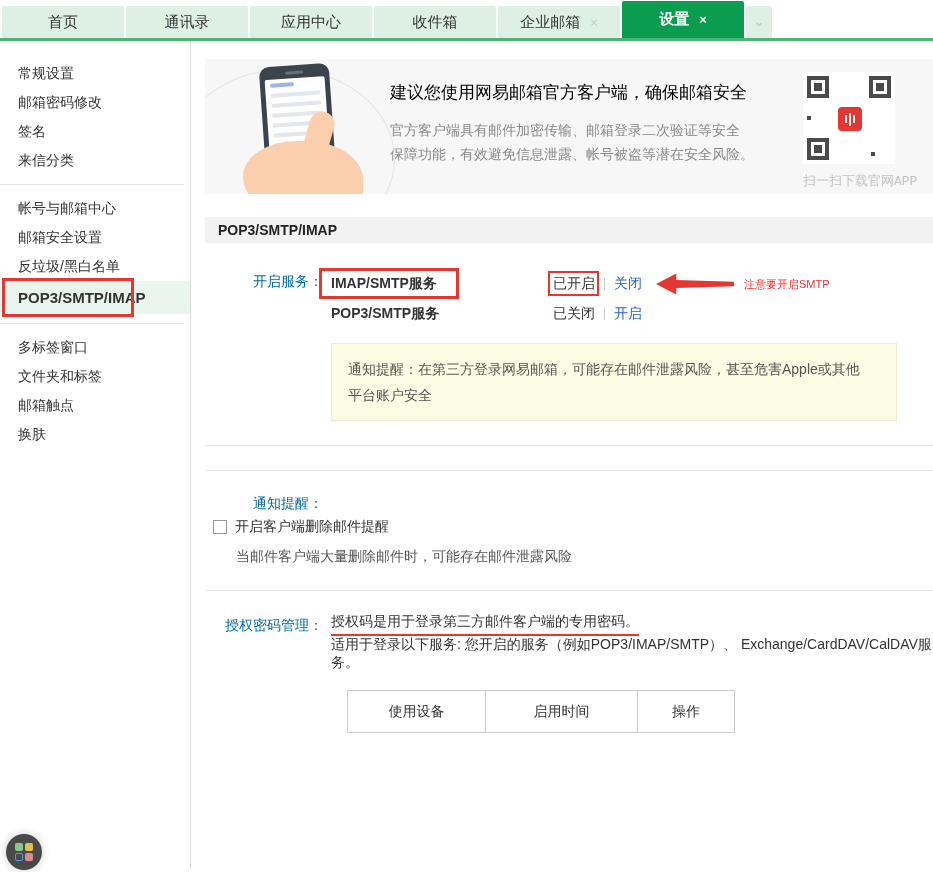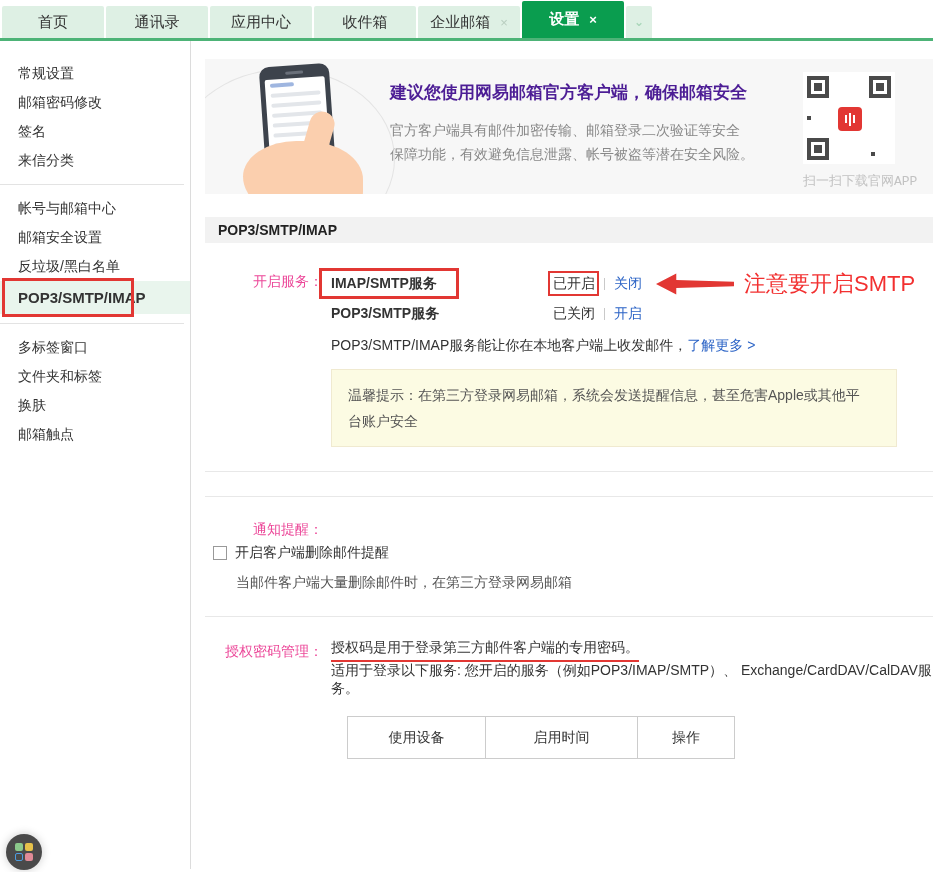--- a/index.html
+++ b/index.html
@@ -2,21 +2,21 @@
 <html><head>
 <meta charset="utf-8">
 <style>
   * { box-sizing: border-box; margin: 0; padding: 0; }
   html,body { width:933px; height:872px; overflow:hidden; background:#fff;
     font-family:"Liberation Sans","DejaVu Sans",sans-serif; font-size:14px; color:#333; }
 
   
   .tabbar { display:flex; align-items:flex-end; height:41px; background:#fff;
     border-bottom:3px solid #4db377; padding-left:2px; }
-  .tab { width:102px; height:32px; background:#def0e4; margin-right:2px;
+  .tab { width:122px; height:32px; background:#def0e4; margin-right:2px;
     display:flex; align-items:center; justify-content:center; gap:10px;
     font-size:15px; color:#333; border-radius:2px 2px 0 0; cursor:pointer; }
   .tab .x { color:#b8cdbf; font-size:13px; }
   .tab.active { height:37px; background:#0a9d4f; color:#fff; font-weight:bold; }
   .tab.active .x { color:#fff; }
   .tab.mini { width:26px; }
   .tab.mini .chev { color:#a9d6b9; font-size:12px; font-weight:bold; }
 
   
   .wrap { display:flex; height:828px; }
@@ -42,48 +42,48 @@
     background:#fff; border-radius:2px; overflow:hidden; }
   .phone .spk { position:absolute; left:26px; top:6px; width:18px; height:3px;
     background:#6a707a; border-radius:2px; }
   .scr i { display:block; height:4px; background:#e3e6ea; margin:6px 5px 0; border-radius:2px; }
   .scr i.b { background:#9fb6e0; width:24px; margin-top:4px; }
   .hand { position:absolute; left:38px; top:82px; width:120px; height:80px;
     background:#fbcfae; border-radius:48% 52% 40% 60%; }
   .thumb { position:absolute; left:100px; top:52px; width:25px; height:58px;
     background:#fbcfae; border-radius:13px; transform:rotate(16deg); }
   .banner-txt { padding-top:22px; flex:1; }
-  .banner-title { font-size:17px; font-weight:bold; color:#4c1d95; margin-bottom:14px; }
+  .banner-title { font-size:17px; font-weight:normal; color:#000000; margin-bottom:14px; }
   .banner-line { color:#888; line-height:24px; }
   .qrbox { width:130px; flex:none; padding-top:13px;font-family:Liberation Mono, monospace; }
   .qr { width:92px; height:92px; background:#fff; position:relative; padding:4px; }
   .qr i { position:absolute; width:4px; height:4px; background:#4a4a4a; }
   .qr .fd { position:absolute; width:22px; height:22px; border:4px solid #4a4a4a; background:#fff; }
   .qr .fd::after { content:""; position:absolute; left:3px; top:3px; width:8px; height:8px; background:#4a4a4a; }
   .qr .logo { position:absolute; left:35px; top:35px; width:24px; height:24px;
     background:#e23733; border-radius:4px; display:flex; align-items:center;
     justify-content:center; gap:2px; }
   .qr .logo b { width:2px; background:#fff; display:block; }
   .qr-cap { color:#c2c2c2; font-size:13px; margin-top:8px; }
 
   
   .sec-bar { margin:23px 0 0 14px; height:26px; line-height:26px; background:#f2f2f2;
     font-weight:bold; padding-left:13px; color:#222; }
   .form-row { display:flex; align-items:flex-start; padding-top:26px; margin-left:14px; }
-  .form-label { width:118px; text-align:right; color:#ec4899; flex:none; padding-top:4px; }
+  .form-label { width:118px; text-align:right; color:#0369a1; flex:none; padding-top:4px; }
   .form-content { margin-left:8px; flex:1; }
 
   .svc-line { display:flex; align-items:center; height:30px; }
   .svc-name { width:222px; position:relative;font-weight:bold; }
   .annot-rel { position:relative; display:inline-block; }
   .link { color:#2c64c6; text-decoration:none; cursor:pointer;text-align:center; }
   .sep { display:inline-block; width:1px; height:12px; background:#c9c9c9; margin:0 9px; }
   .red-arrow { width:78px; height:22px; margin-left:14px; background:#e23733; display:inline-block;
     clip-path:polygon(0 50%, 26% 2%, 26% 32%, 100% 40%, 100% 60%, 26% 68%, 26% 98%); }
-  .annot-text { color:#f23030; font-size:22px; margin-left:10px; white-space:nowrap; }
+  .annot-text { color:#f23030; font-size:11px; margin-left:10px; white-space:nowrap; }
   .svc-desc { margin-top:8px; color:#333; }
   .tip { background:#fcfbe3; border:1px solid #f0ead0; width:566px; margin-top:14px;
     padding:12px 16px; line-height:26px; color:#555; }
   .divider { height:1px; background:#e8e8e8; margin:24px 0 0 14px; }
 
   .opt-line { display:flex; align-items:center; height:27px; gap:8px; }
   .radio { width:14px; height:14px; border-radius:50%; border:1px solid #999; background:#fff;
     display:inline-block; position:relative; flex:none; cursor:pointer; }
   .radio.sel { border-color:#1b6fe0; }
   .radio.sel::after { content:""; position:absolute; left:2px; top:2px; width:8px; height:8px;
@@ -149,22 +149,22 @@
     <div class="side-item">帐号与邮箱中心</div>
     <div class="side-item">邮箱安全设置</div>
     <div class="side-item">反垃圾/黑白名单</div>
     <div class="side-item active">
       <span>POP3/SMTP/IMAP</span>
       <i class="frame" style="left:2px; right:56px; top:-3px; bottom:-3px;"></i>
     </div>
     <div class="side-div"></div>
     <div class="side-item">多标签窗口</div>
     <div class="side-item">文件夹和标签</div>
+    <div class="side-item">邮箱触点</div>
     <div class="side-item">换肤</div>
-    <div class="side-item">邮箱触点</div>
   </div>
 
   <div class="main">
 
     <div class="banner">
       <div class="illus">
         <div class="curve"></div>
         <div class="phone">
             <span class="spk"></span>
           <div class="scr">
@@ -224,42 +224,39 @@
           <a class="link">关闭</a>
           <span class="red-arrow"></span>
           <span class="annot-text">注意要开启SMTP</span>
         </div>
         <div class="svc-line">
           <span class="svc-name">POP3/SMTP服务</span>
           <span>已关闭</span>
           <span class="sep"></span>
           <a class="link">开启</a>
         </div>
-        <div class="svc-desc">
-          <span>POP3/SMTP/IMAP服务能让你在本地客户端上收发邮件，</span><a class="link">了解更多 &gt;</a>
-        </div>
         <div class="tip">
-          <span style="display:inline-block; max-width:512px;">温馨提示：在第三方登录网易邮箱，系统会发送提醒信息，甚至危害Apple或其他平台账户安全</span>
+          <span style="display:inline-block; max-width:512px;">通知提醒：在第三方登录网易邮箱，可能存在邮件泄露风险，甚至危害Apple或其他平台账户安全</span>
         </div>
       </div>
     </div>
 
     <div class="divider"></div>
 
 
     <div class="divider"></div>
 
     <div class="form-row" style="padding-top:20px;flex-direction:column;">
       <div class="form-label">通知提醒：</div>
       <div class="form-content">
         <div class="opt-line">
           <span class="checkbox"></span>
           <span>开启客户端删除邮件提醒</span>
         </div>
-        <div class="sub-desc">当邮件客户端大量删除邮件时，在第三方登录网易邮箱</div>
+        <div class="sub-desc">当邮件客户端大量删除邮件时，可能存在邮件泄露风险</div>
       </div>
     </div>
 
     <div class="divider"></div>
 
     <div class="form-row" style="padding-top:22px;">
       <div class="form-label">授权密码管理：</div>
       <div class="form-content">
         <div><span class="auth-line1">授权码是用于登录第三方邮件客户端的专用密码。</span></div>
         <div class="auth-line2">适用于登录以下服务: 您开启的服务（例如POP3/IMAP/SMTP）、 Exchange/CardDAV/CalDAV服务。</div>

